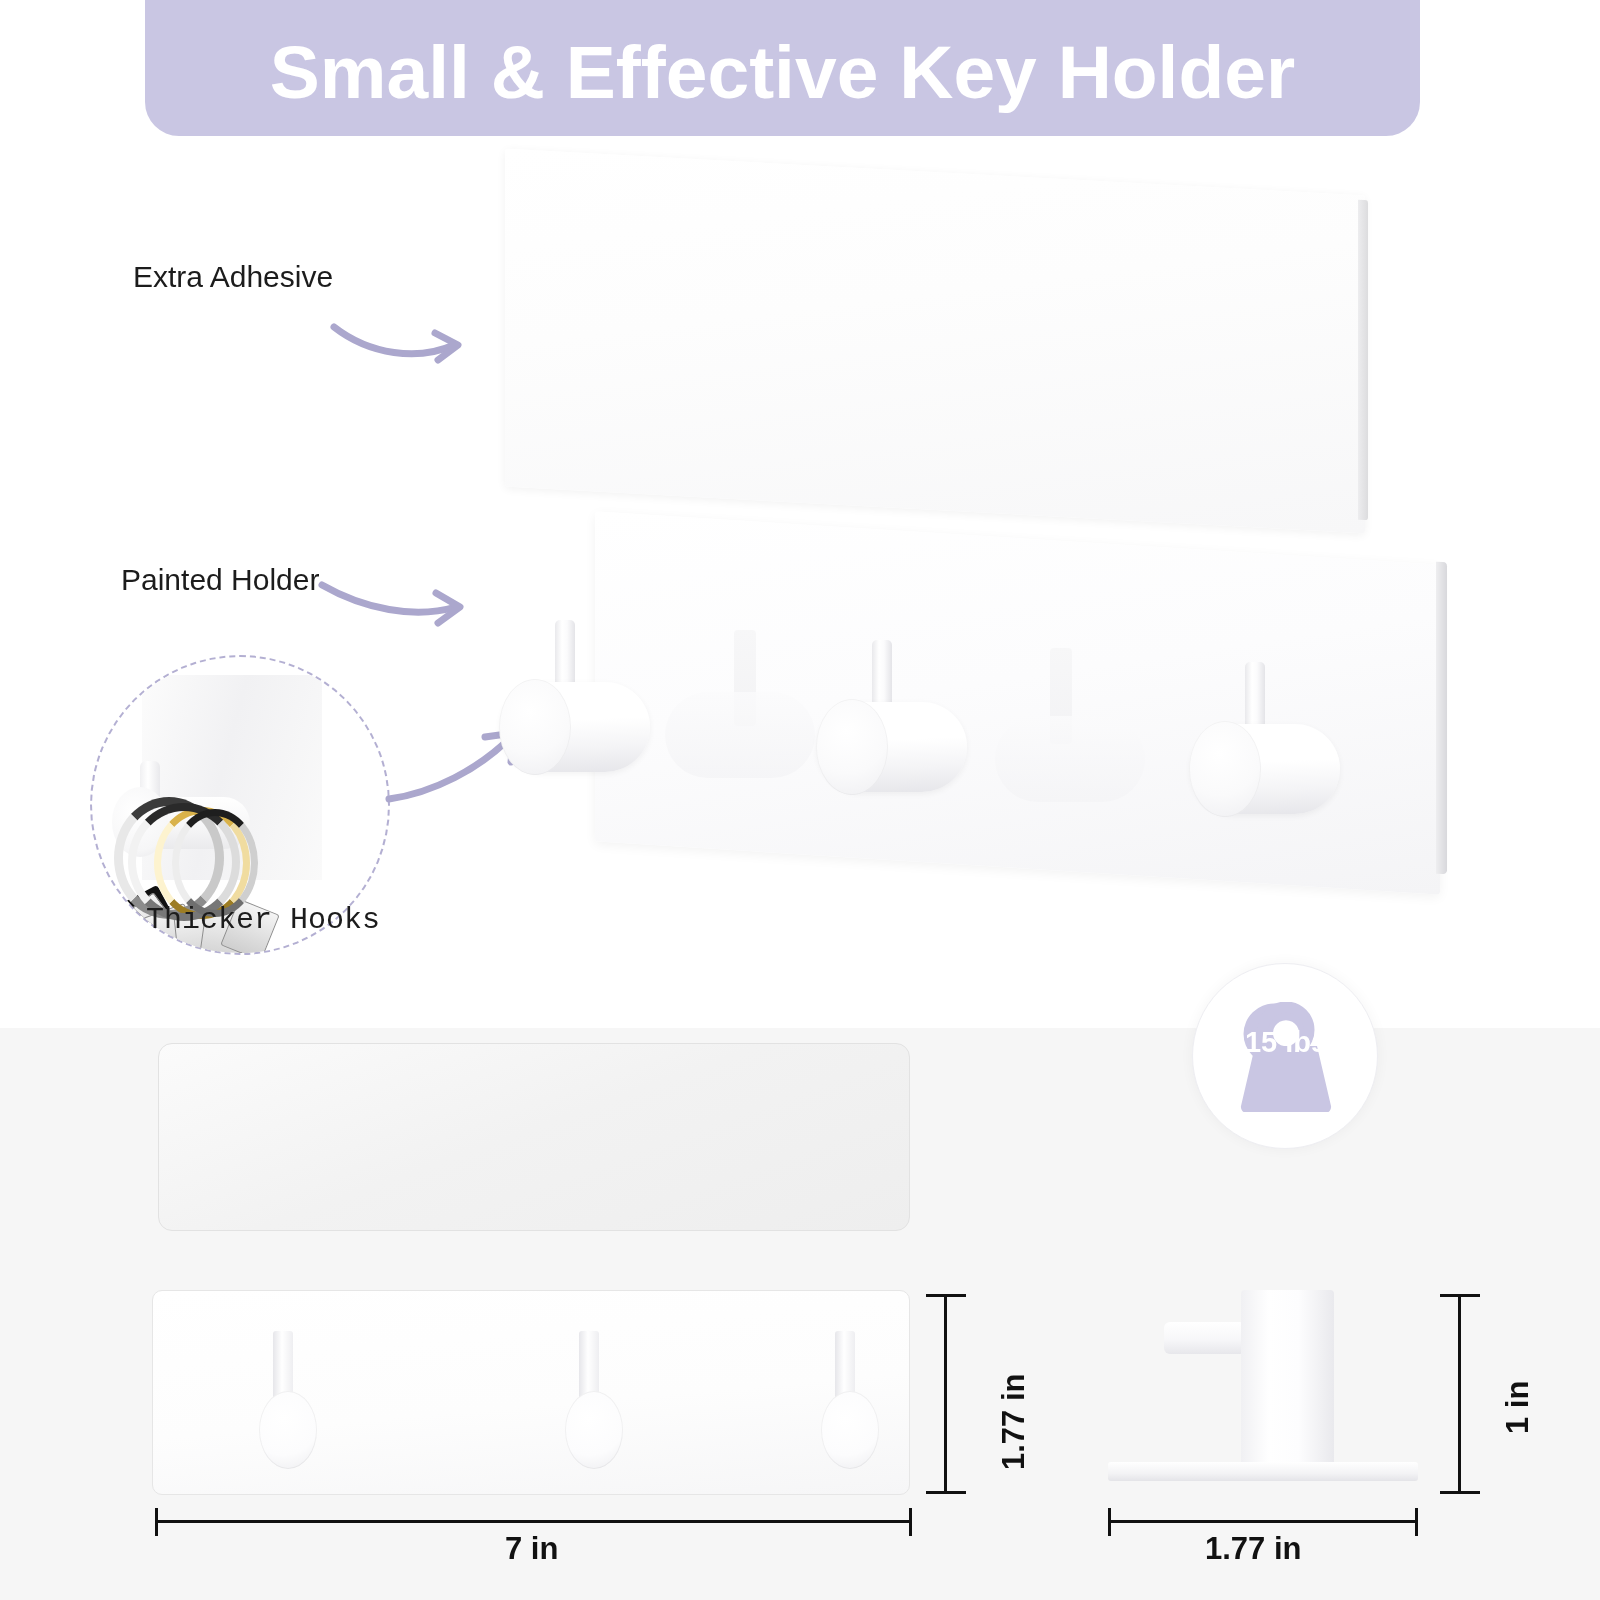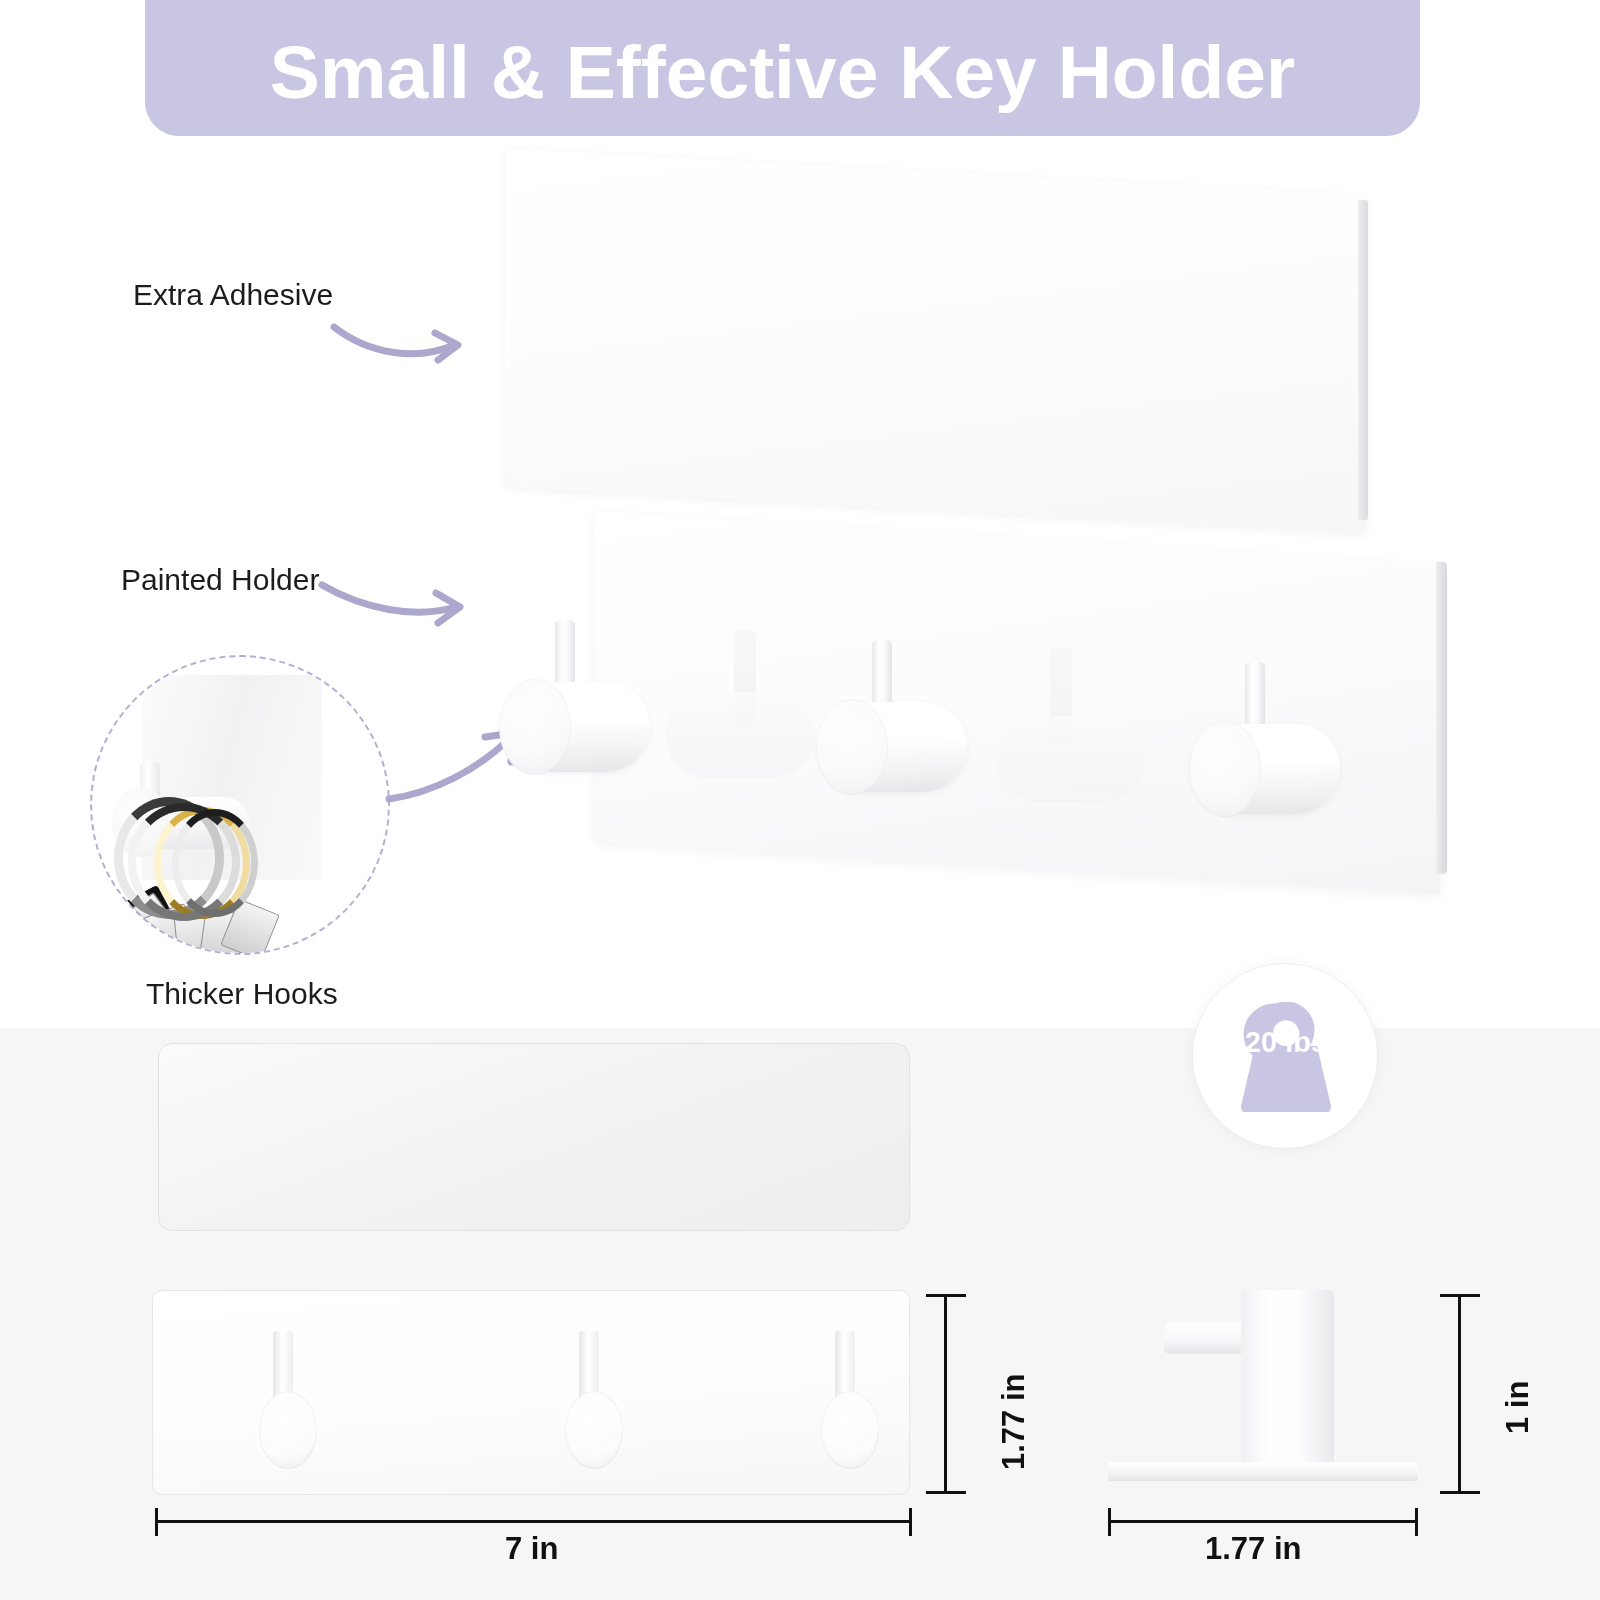--- a/index.html
+++ b/index.html
@@ -42,23 +42,23 @@
     background: #f6f6f6;
   }
 
   
   .plain-label {
     position: absolute;
     color: #1c1c1c;
     font-size: 30px;
     white-space: nowrap;
   }
-  #label-extra-adhesive { left: 133px; top: 278px; }
+  #label-extra-adhesive { left: 133px; top: 260px; }
   #label-painted-finish { left: 121px; top: 563px; }
-  #label-thicker-hooks  { left: 146px; top: 977px; }
+  #label-thicker-hooks  { left: 146px; top: 903px; font-family: Liberation Mono, monospace; }
 
   
   .arrow { position: absolute; }
   #arrow-1 { left: 330px; top: 305px; width: 150px; height: 75px; }
   #arrow-2 { left: 318px; top: 565px; width: 165px; height: 75px; }
   #arrow-3 { left: 385px; top: 715px; width: 145px; height: 90px; }
 
   
   #badge-304 {
     position: absolute;
@@ -435,21 +435,21 @@
     </div>
   </div>
 
 
   <div id="badge-weight">
     <svg id="badge-weight-icon" viewBox="0 0 114 110">
       <path d="M57 4 a24 24 0 0 1 24 24 a24 24 0 0 1 -6 16 h-16 a13 13 0 1 0 -4 0 h-16 a24 24 0 0 1 -6 16 a24 24 0 0 1 24 -56 z" fill="#c9c6e3"></path>
       <circle cx="57" cy="28" r="23" fill="none" stroke="#c9c6e3" stroke-width="11"></circle>
       <path d="M26 44 h62 l14 60 a6 6 0 0 1 -6 7 h-78 a6 6 0 0 1 -6 -7 z" fill="#c9c6e3"></path>
     </svg>
-    <div id="badge-weight-text">20 lbs</div>
+    <div id="badge-weight-text">15 lbs</div>
   </div>
 
   <div id="flat-plate"></div>
 
   <div id="front-plate">
     <div class="fv-hook" style="left:98px;">
       <div class="fv-pin"></div>
       <div class="fv-oval"></div>
     </div>
     <div class="fv-hook" style="left:404px;">

